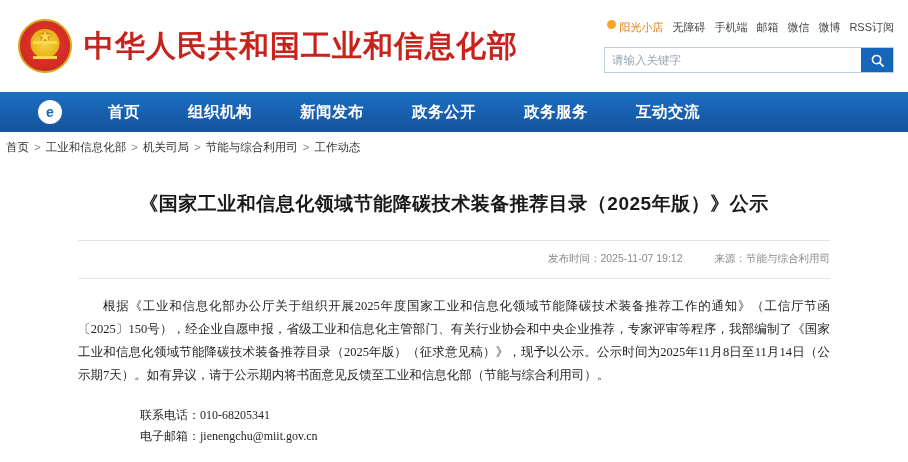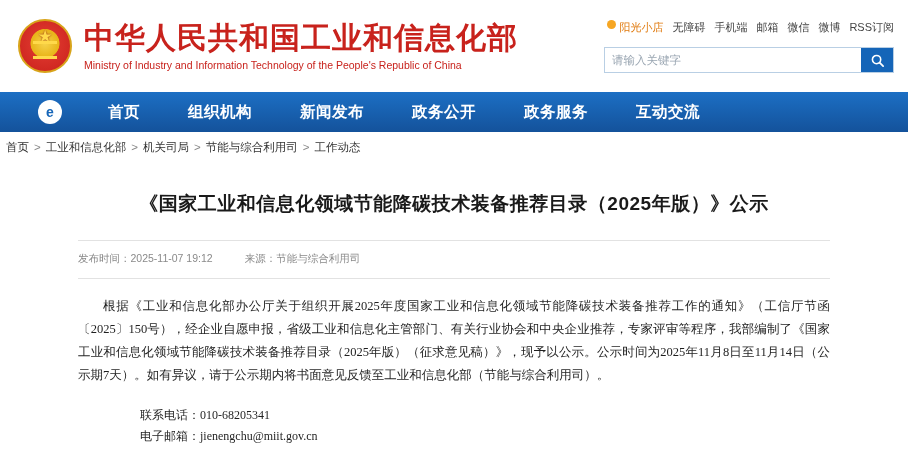--- a/index.html
+++ b/index.html
@@ -178,21 +178,21 @@
     margin-top: 28px;
     line-height: 28px;
     letter-spacing: .5px;
   }
   .meta-divider {
     border-top: 1px solid #e2e2e2;
     margin: 22px 0 0 0;
   }
   .art-meta {
     display: flex;
-    justify-content: flex-start;
+    justify-content: flex-end;
     gap: 32px;
     font-size: 10.5px;
     color: #8a8a8a;
     padding: 11px 0 0 0;
     font-family: "Liberation Sans", sans-serif;
   }
   .meta-divider2 {
     border-top: 1px solid #e2e2e2;
     margin: 12px 0 0 0;
   }
@@ -217,21 +217,20 @@
 </style>
 </head>
 <body>
 
 <div class="page">
 
   <div class="header">
     <div class="emblem"></div>
     <div class="title-block">
       <div class="site-title-cn">中华人民共和国工业和信息化部</div>
-      <div class="site-title-en">Ministry of Industry and Information Technology of the People's Republic of China</div>
     </div>
 
     <div class="header-right">
       <div class="quick-links">
         <span class="ql ql-sun">
           <span class="sun-dot"></span>
           <span>阳光小店</span>
         </span>
         <span class="ql">无障碍</span>
         <span class="ql">手机端</span>

